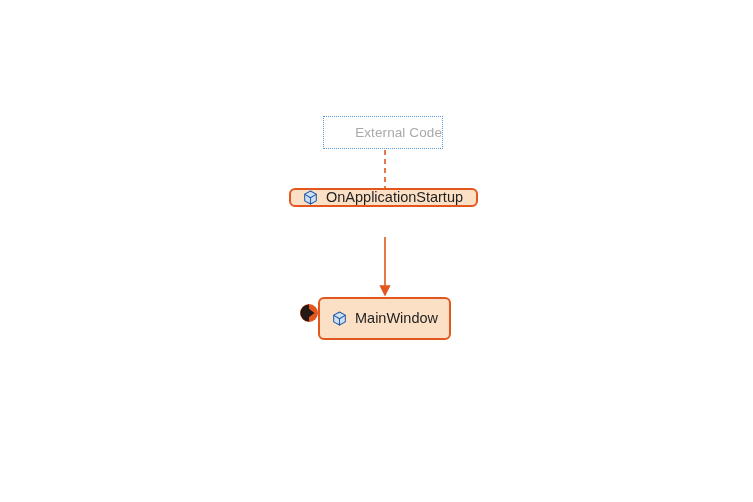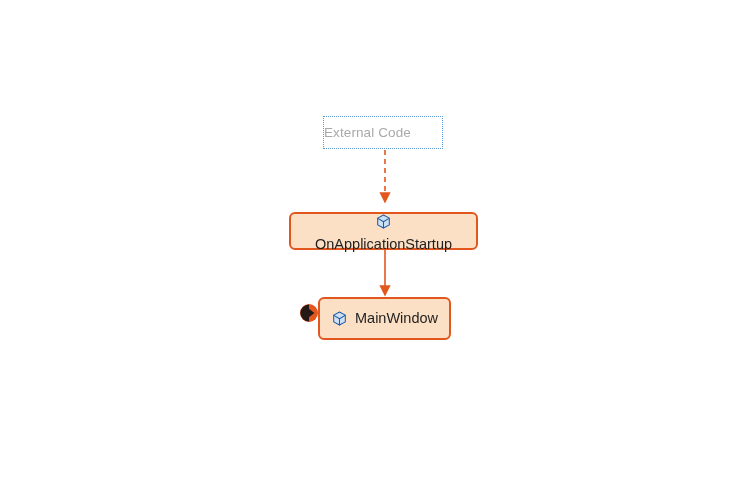--- a/index.html
+++ b/index.html
@@ -37,21 +37,21 @@
     position: absolute;
     left: 323px;
     top: 116px;
     width: 120px;
     height: 33px;
     box-sizing: border-box;
     border: 1px dotted #5b9bd5;
     background: #ffffff;
     display: flex;
     align-items: center;
-    justify-content: flex-start;
+    justify-content: flex-end;
   }
   .node-external .label {
     font-size: 13.5px;
     color: #a9a9a9;
     letter-spacing: 0.1px;
     white-space: nowrap;
   }
 
   
   .node-method {
@@ -67,24 +67,23 @@
   }
   .node-method .label {
     font-size: 14.5px;
     color: #1f1f1f;
     white-space: nowrap;
     line-height: 1;
   }
 
   #node-startup {
     left: 289px;
-    top: 212px;
+    top: 188px;
     width: 189px;
-    height: 38px;
-    flex-direction: column;
+    height: 19px;
   }
   #node-mainwindow {
     left: 318px;
     top: 297px;
     width: 133px;
     height: 43px;
   }
 
   
   .cube-icon {

